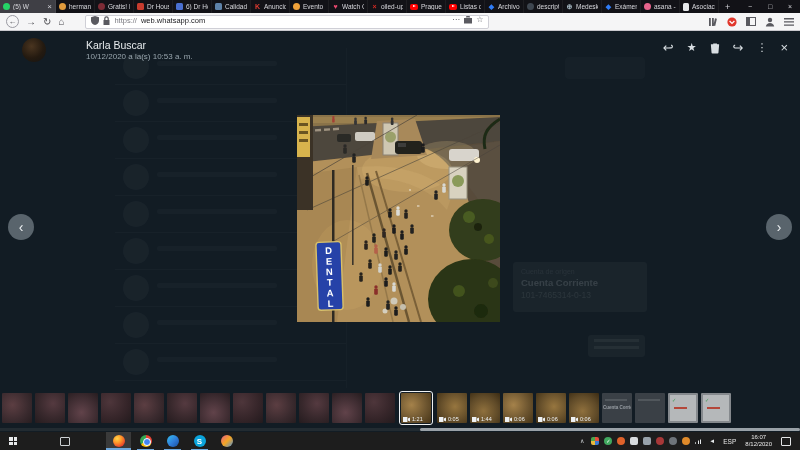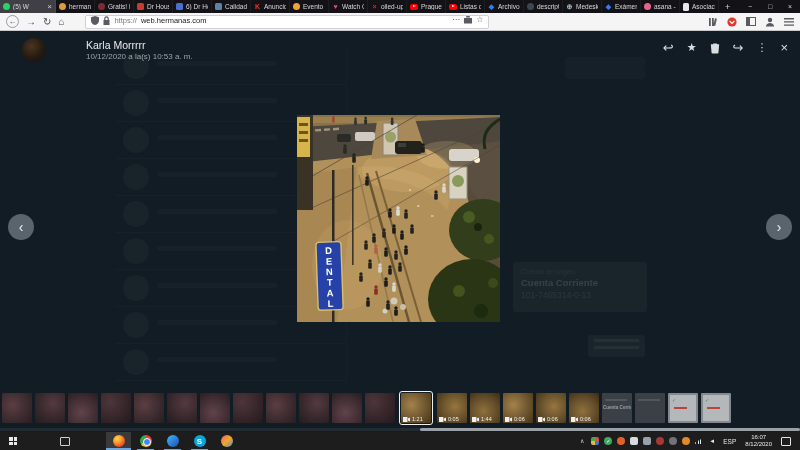--- a/index.html
+++ b/index.html
@@ -237,21 +237,21 @@
     <span class="nav-ic">↻</span>
     <span class="nav-ic">⌂</span>
     <div class="urlbox">
       <svg width="8" height="9" viewBox="0 0 8 9">
         <path class="svgic" d="M4 0l4 1.2v3.2C8 6.8 6.3 8.4 4 9 1.7 8.4 0 6.8 0 4.4V1.2z"></path>
         </svg>
       <svg width="7" height="9" viewBox="0 0 7 9">
         <path class="svgic" d="M1.2 4V2.6a2.3 2.3 0 014.6 0V4H6.5v5h-6V4zm1.2 0h2.2V2.6a1.1 1.1 0 00-2.2 0z"></path>
         </svg>
       <span class="scheme">https://</span>
-        <span class="host">web.hermanas.com</span>
+        <span class="host">web.whatsapp.com</span>
       <span class="spacer"></span>
       <span class="pa">⋯</span>
       <svg width="8" height="8" viewBox="0 0 8 8">
         <path class="svgic" d="M0 2h8v5.5H0zM2.5 0h3l.8 1.6h-4.6z"></path>
         </svg>
       <span class="pa">☆</span>
     </div>
     <div class="nav-right">
       <svg width="10" height="10" viewBox="0 0 10 10">
         <path class="svgic" d="M1 1h1.8v8H1zM4 1h1.8v8H4zM7 1.2l1.9.5-1.7 7.4-1.9-.5z"></path>
@@ -293,21 +293,21 @@
       <div class="l2">Cuenta Corriente</div>
       <div class="l3">101-7465314-0-13</div>
     </div>
     <div class="ghost-doc2">
         <i></i>
         <i></i>
       </div>
 
     <div class="v-header">
       <div class="avatar"></div>
-      <div class="sender">Karla Morrrrr</div>
+      <div class="sender">Karla Buscar</div>
       <div class="stamp">10/12/2020 a la(s) 10:53 a. m.</div>
       <div class="v-toolbar" id="vtoolbar">
           <span class="v-tool big">↩</span>
           <span class="v-tool">★</span>
           <span class="v-tool">
             <svg width="10" height="12" viewBox="0 0 11 12">
               <path fill="#d8dee2" d="M1 3h9l-.7 8.2c0 .5-.4.8-.9.8H2.6c-.5 0-.9-.3-.9-.8L1 3zm2.5-2h4l.5 1H10v1H1V2h2.5z"></path>
             </svg>
           </span>
           <span class="v-tool big">↪</span>

